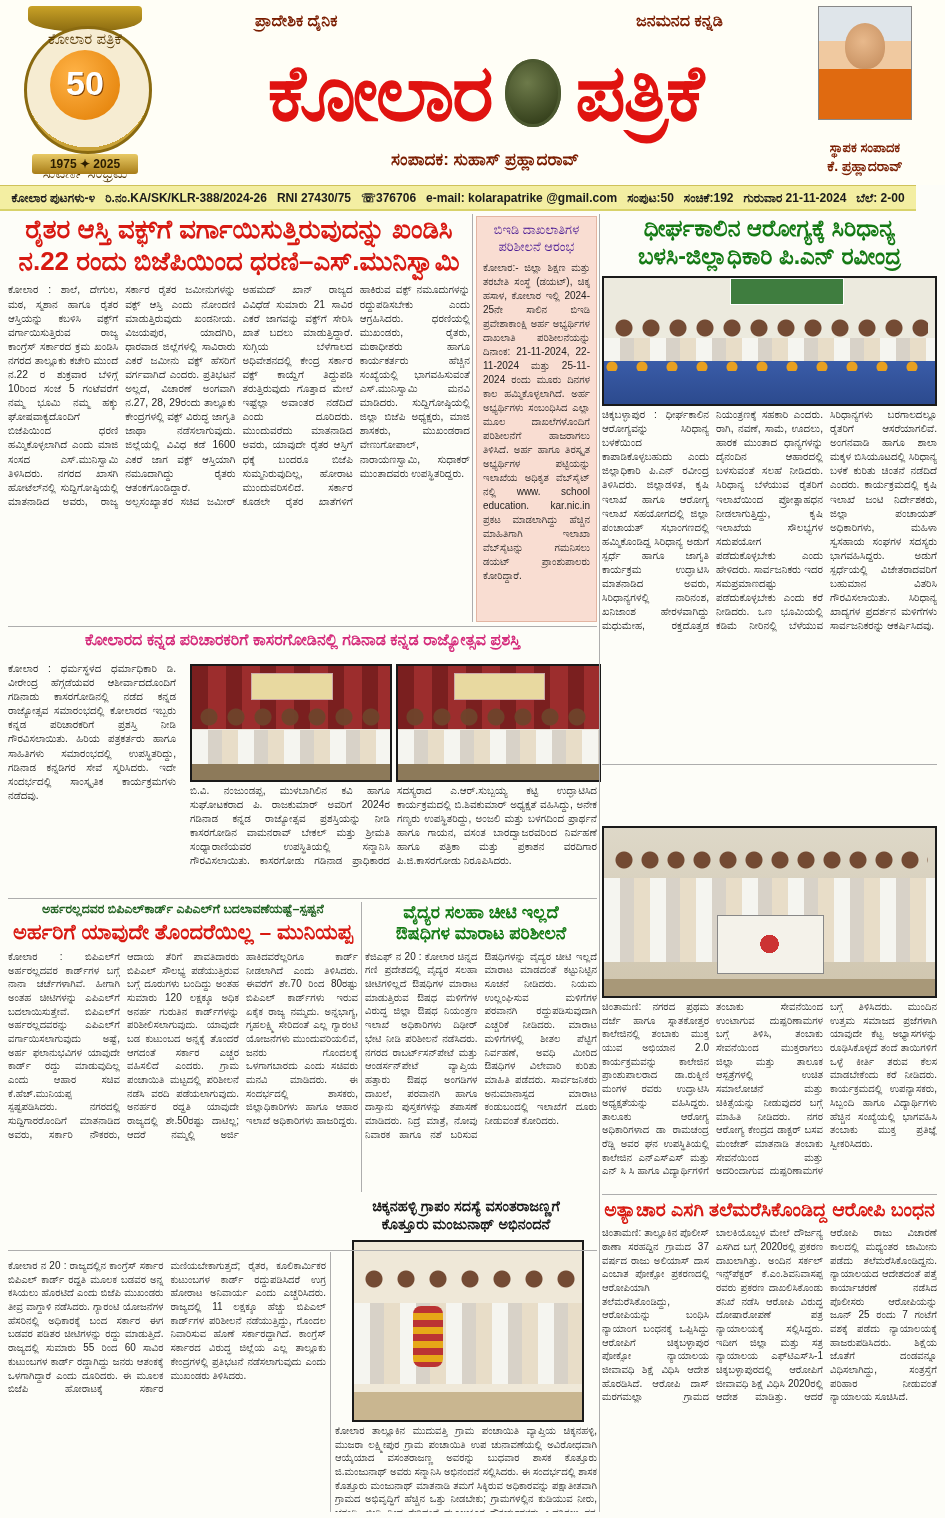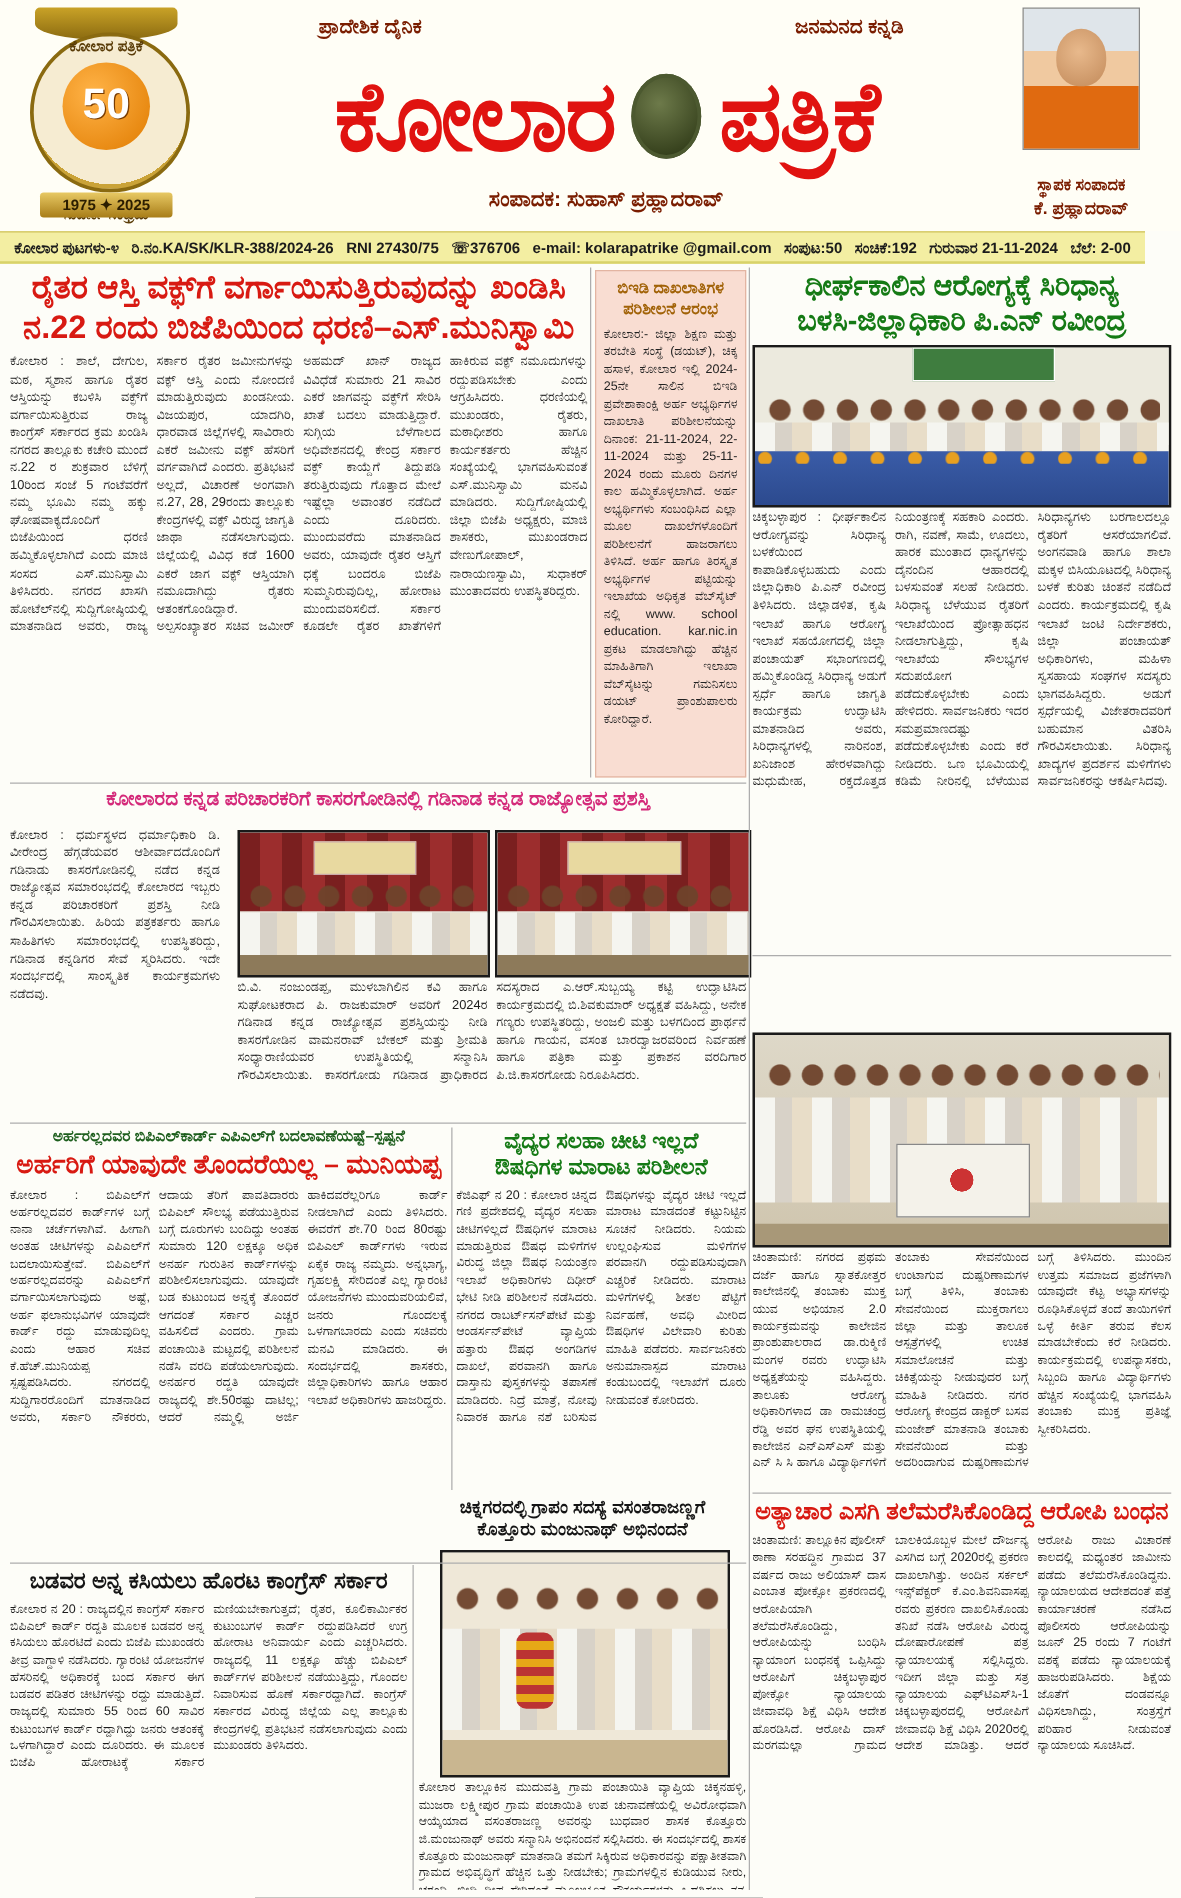--- a/index.html
+++ b/index.html
@@ -10,21 +10,21 @@
   .logo{position:absolute;left:10px;top:4px;width:150px;height:176px;}
   .logo .ribbon{position:absolute;left:18px;top:2px;width:114px;height:26px;background:linear-gradient(#c9a227,#8a6a10);
         border-radius:4px 4px 50% 50%;}
   .logo .ring{position:absolute;left:14px;top:22px;width:122px;height:122px;border-radius:50%;
         background:radial-gradient(circle at 50% 45%,#fff 0 34%,#f6ecd2 34% 70%,#caa338 70% 100%);
         border:3px solid #8a6a10;}
   .logo .disc{position:absolute;left:40px;top:46px;width:70px;height:70px;border-radius:50%;
         background:radial-gradient(circle at 35% 35%,#ffb347,#e07b00);}
   .logo .fifty{position:absolute;left:0;top:14px;width:70px;text-align:center;font-size:34px;font-weight:bold;
         color:#fff;text-shadow:1px 1px 0 #7a3c00;}
-  .logo .arc{position:absolute;width:150px;text-align:center;font-size:12px;font-weight:bold;color:#5a3c08;}
+  .logo .arc{position:absolute;width:150px;text-align:center;font-size:15px;font-weight:normal;color:#5a3c08;}
   .logo .arcT{top:26px;} .logo .arcB{top:136px;margin-top:24px;}
   .logo .years{position:absolute;left:22px;top:150px;width:106px;height:20px;background:linear-gradient(#e8c964,#a87d18);
         color:#2b1d00;font-size:12px;font-weight:bold;text-align:center;line-height:20px;border-radius:3px;}
   .kicker{position:absolute;top:12px;font-size:16px;font-weight:bold;color:#7a1d00;}
   .kickL{left:255px;} .kickR{left:636px;}
   .titleRow{position:absolute;left:165px;top:34px;width:640px;height:118px;display:flex;align-items:center;justify-content:center;gap:14px;}
   .bigTitle{font-size:78px;font-weight:bold;color:#e01310;letter-spacing:-2px;line-height:1;}
   .coin{width:56px;height:68px;border-radius:50%;background:radial-gradient(circle at 40% 35%,#6d7a4a,#39441f 70%,#222b10);
         box-shadow:inset 0 0 0 3px #4c5930;flex:0 0 auto;}
   .editorLine{position:absolute;left:165px;top:150px;width:640px;text-align:center;font-size:17px;font-weight:bold;color:#7a1d00;}
@@ -47,21 +47,21 @@
   .bt{font-size:10.3px;line-height:1.37;margin:0;}
   .photo{position:absolute;border:2px solid #1a1a1a;overflow:hidden;background:#e8e4da;}
   .band{position:absolute;left:0;right:0;}
   .heads{position:absolute;background-image:radial-gradient(circle at 13px 12px,#6e432b 8px,transparent 9px);
         background-size:27px 30px;opacity:.95;}
   .torsos{position:absolute;background:repeating-linear-gradient(90deg,#f5f5f0 0 16px,#d8d2c8 16px 30px,#e8ddc8 30px 46px);}
   .vrule{position:absolute;width:1px;background:#adadad;}
   .hrule{position:absolute;height:1px;background:#adadad;}
   .pinkbox{position:absolute;left:476px;top:216px;width:121px;height:406px;background:#f9ddd2;border:1px solid #e3b5a2;
         padding:5px 6px;box-sizing:border-box;}
-  .pinkbox .t{font-size:13px;font-weight:bold;text-align:center;color:#a16207;line-height:1.25;margin-bottom:5px;}
+  .pinkbox .t{font-size:13px;font-weight:normal;text-align:center;color:#4c1d95;line-height:1.25;margin-bottom:5px;}
   .pinkbox .b{font-size:10px;line-height:1.4;text-align:justify;color:#222;overflow:hidden;height:352px;}
 </style>
 </head>
 <body>
 
 <div class="page">
 
   <div class="masthead">
     <div class="logo">
       <div class="ribbon"></div>
@@ -171,28 +171,27 @@
 
   <div class="art" style="left:365px;top:902px;width:232px;">
     <div class="hl hl-green" style="font-size:17.5px;">ವೈದ್ಯರ ಸಲಹಾ ಚೀಟಿ ಇಲ್ಲದೆ</div>
     <div class="hl hl-green" style="font-size:17.5px;">ಔಷಧಿಗಳ ಮಾರಾಟ ಪರಿಶೀಲನೆ</div>
     <div class="body cols2" style="margin-top:5px;height:238px;">
       <p class="bt" style="font-size:10px;">ಕೆಜಿಎಫ್ ನ 20 : ಕೋಲಾರ ಚಿನ್ನದ ಗಣಿ ಪ್ರದೇಶದಲ್ಲಿ ವೈದ್ಯರ ಸಲಹಾ ಚೀಟಿಗಳಿಲ್ಲದೆ ಔಷಧಿಗಳ ಮಾರಾಟ ಮಾಡುತ್ತಿರುವ ಔಷಧ ಮಳಿಗೆಗಳ ವಿರುದ್ಧ ಜಿಲ್ಲಾ ಔಷಧ ನಿಯಂತ್ರಣ ಇಲಾಖೆ ಅಧಿಕಾರಿಗಳು ದಿಢೀರ್ ಭೇಟಿ ನೀಡಿ ಪರಿಶೀಲನೆ ನಡೆಸಿದರು. ನಗರದ ರಾಬರ್ಟ್‌ಸನ್‌ಪೇಟೆ ಮತ್ತು ಆಂಡರ್ಸನ್‌ಪೇಟೆ ವ್ಯಾಪ್ತಿಯ ಹತ್ತಾರು ಔಷಧ ಅಂಗಡಿಗಳ ದಾಖಲೆ, ಪರವಾನಗಿ ಹಾಗೂ ದಾಸ್ತಾನು ಪುಸ್ತಕಗಳನ್ನು ತಪಾಸಣೆ ಮಾಡಿದರು. ನಿದ್ರೆ ಮಾತ್ರೆ, ನೋವು ನಿವಾರಕ ಹಾಗೂ ನಶೆ ಬರಿಸುವ ಔಷಧಿಗಳನ್ನು ವೈದ್ಯರ ಚೀಟಿ ಇಲ್ಲದೆ ಮಾರಾಟ ಮಾಡದಂತೆ ಕಟ್ಟುನಿಟ್ಟಿನ ಸೂಚನೆ ನೀಡಿದರು. ನಿಯಮ ಉಲ್ಲಂಘಿಸುವ ಮಳಿಗೆಗಳ ಪರವಾನಗಿ ರದ್ದುಪಡಿಸುವುದಾಗಿ ಎಚ್ಚರಿಕೆ ನೀಡಿದರು. ಮಾರಾಟ ಮಳಿಗೆಗಳಲ್ಲಿ ಶೀತಲ ಪೆಟ್ಟಿಗೆ ನಿರ್ವಹಣೆ, ಅವಧಿ ಮೀರಿದ ಔಷಧಿಗಳ ವಿಲೇವಾರಿ ಕುರಿತು ಮಾಹಿತಿ ಪಡೆದರು. ಸಾರ್ವಜನಿಕರು ಅನುಮಾನಾಸ್ಪದ ಮಾರಾಟ ಕಂಡುಬಂದಲ್ಲಿ ಇಲಾಖೆಗೆ ದೂರು ನೀಡುವಂತೆ ಕೋರಿದರು.</p>
     </div>
   </div>
 
   <div class="art" style="left:8px;top:1254px;width:318px;">
-    <div class="hl hl-blk" style="font-size:18px;">ಬಡವರ ಅನ್ನ ಕಸಿಯಲು ಹೊರಟ ಕಾಂಗ್ರೆಸ್ ಸರ್ಕಾರ</div>
     <div class="body cols2" style="margin-top:5px;height:228px;">
       <p class="bt" style="font-size:10px;">ಕೋಲಾರ ನ 20 : ರಾಜ್ಯದಲ್ಲಿನ ಕಾಂಗ್ರೆಸ್ ಸರ್ಕಾರ ಬಿಪಿಎಲ್ ಕಾರ್ಡ್ ರದ್ದತಿ ಮೂಲಕ ಬಡವರ ಅನ್ನ ಕಸಿಯಲು ಹೊರಟಿದೆ ಎಂದು ಬಿಜೆಪಿ ಮುಖಂಡರು ತೀವ್ರ ವಾಗ್ದಾಳಿ ನಡೆಸಿದರು. ಗ್ಯಾರಂಟಿ ಯೋಜನೆಗಳ ಹೆಸರಿನಲ್ಲಿ ಅಧಿಕಾರಕ್ಕೆ ಬಂದ ಸರ್ಕಾರ ಈಗ ಬಡವರ ಪಡಿತರ ಚೀಟಿಗಳನ್ನು ರದ್ದು ಮಾಡುತ್ತಿದೆ. ರಾಜ್ಯದಲ್ಲಿ ಸುಮಾರು 55 ರಿಂದ 60 ಸಾವಿರ ಕುಟುಂಬಗಳ ಕಾರ್ಡ್ ರದ್ದಾಗಿದ್ದು ಜನರು ಆತಂಕಕ್ಕೆ ಒಳಗಾಗಿದ್ದಾರೆ ಎಂದು ದೂರಿದರು. ಈ ಮೂಲಕ ಬಿಜೆಪಿ ಹೋರಾಟಕ್ಕೆ ಸರ್ಕಾರ ಮಣಿಯಬೇಕಾಗುತ್ತದೆ; ರೈತರ, ಕೂಲಿಕಾರ್ಮಿಕರ ಕುಟುಂಬಗಳ ಕಾರ್ಡ್ ರದ್ದುಪಡಿಸಿದರೆ ಉಗ್ರ ಹೋರಾಟ ಅನಿವಾರ್ಯ ಎಂದು ಎಚ್ಚರಿಸಿದರು. ರಾಜ್ಯದಲ್ಲಿ 11 ಲಕ್ಷಕ್ಕೂ ಹೆಚ್ಚು ಬಿಪಿಎಲ್ ಕಾರ್ಡ್‌ಗಳ ಪರಿಶೀಲನೆ ನಡೆಯುತ್ತಿದ್ದು, ಗೊಂದಲ ನಿವಾರಿಸುವ ಹೊಣೆ ಸರ್ಕಾರದ್ದಾಗಿದೆ. ಕಾಂಗ್ರೆಸ್ ಸರ್ಕಾರದ ವಿರುದ್ಧ ಜಿಲ್ಲೆಯ ಎಲ್ಲ ತಾಲ್ಲೂಕು ಕೇಂದ್ರಗಳಲ್ಲಿ ಪ್ರತಿಭಟನೆ ನಡೆಸಲಾಗುವುದು ಎಂದು ಮುಖಂಡರು ತಿಳಿಸಿದರು.</p>
     </div>
   </div>
 
   <div class="art" style="left:335px;top:1198px;width:262px;">
-    <div class="hl hl-blk" style="font-size:14.5px;">ಚಿಕ್ನಗರದಲ್ಳಿ ಗ್ರಾಪಂ ಸದಸ್ಯೆ ವಸಂತರಾಜಣ್ಣಗೆ</div>
+    <div class="hl hl-blk" style="font-size:14.5px;">ಚಿಕ್ಕನಹಳ್ಳಿ ಗ್ರಾಪಂ ಸದಸ್ಯೆ ವಸಂತರಾಜಣ್ಣಗೆ</div>
     <div class="hl hl-blk" style="font-size:14.5px;">ಕೊತ್ತೂರು ಮಂಜುನಾಥ್ ಅಭಿನಂದನೆ</div>
   </div>
   <div class="photo" style="left:352px;top:1240px;width:228px;height:178px;">
     <div class="band" style="top:0;height:100%;background:#efe8d8;"></div>
     <div class="heads" style="left:3%;right:3%;top:14%;height:30px;background-size:32px 34px;"></div>
     <div class="torsos" style="left:0;right:0;top:34%;height:46%;"></div>
     <div class="band" style="top:36%;left:26%;width:13%;height:34%;background:repeating-linear-gradient(#b33 0 7px,#e6a817 7px 14px);border-radius:8px;"></div>
     <div class="band" style="bottom:0;height:16%;background:#c9b690;"></div>
   </div>
   <div class="art" style="left:335px;top:1424px;width:262px;">

